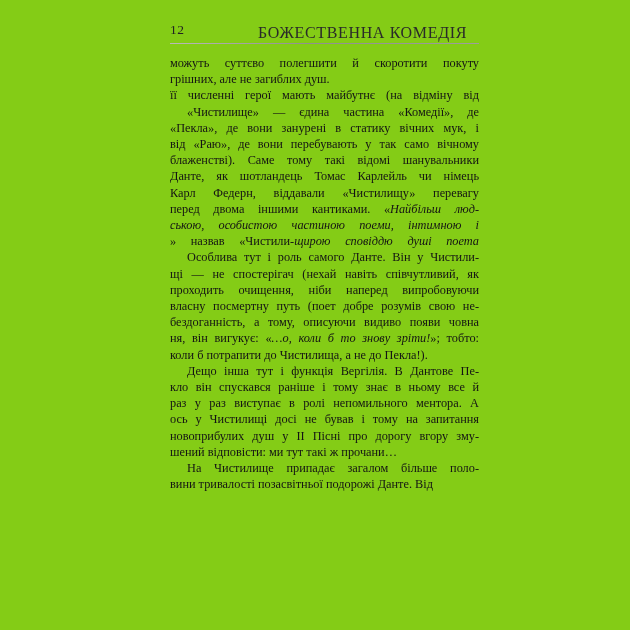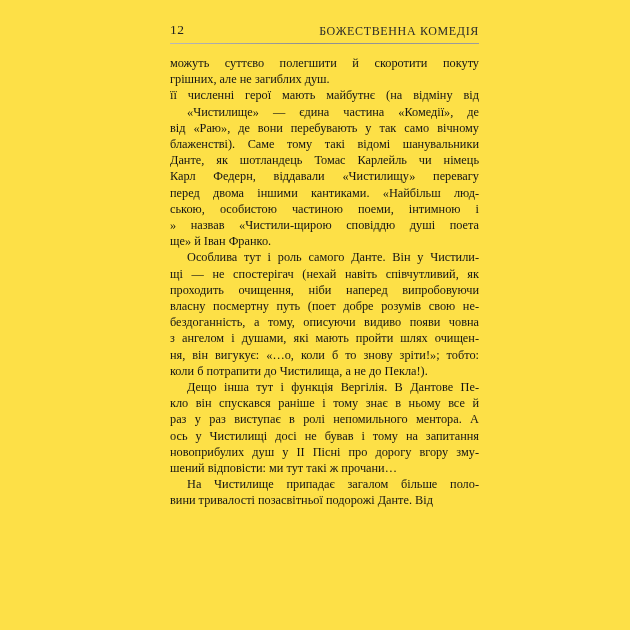--- a/index.html
+++ b/index.html
@@ -11,21 +11,21 @@
     width: 630px;
     height: 630px;
     overflow: hidden;
     font-family: "Liberation Serif", "DejaVu Serif", serif;
     color: #151515;
   }
   #page {
     position: relative;
     width: 630px;
     height: 630px;
-    background: #fde047;
+    background: #84cc16;
   }
   #content {
     position: absolute;
     left: 170px;
     top: 22px;
     width: 309px;
   }
   
   #runhead {
     position: relative;
@@ -34,23 +34,23 @@
   #folio {
     position: absolute;
     left: 0;
     top: 0;
     font-size: 13.5px;
     letter-spacing: 0.4px;
     color: #232323;
   }
   #booktitle {
     position: absolute;
-    right: 0;
+    right: 12px;
     top: 2px;
-    font-size: 12px;
+    font-size: 16px;
     letter-spacing: 0.65px;
     color: #2a2a2a;
     white-space: nowrap;
   }
   #headrule {
     height: 1px;
     margin-top: 2px;
     background: linear-gradient(to right, #b9b9b9 0%, #8f8f8f 45%, #9d9d9d 100%);
   }
   
@@ -71,20 +71,21 @@
     overflow: visible;
   }
   .ln.last {
     text-align: center;
     text-align-last: left;
   }
   .ln.indent {
     text-indent: 17px;
   }
   .it {
+    font-style: italic;
   }
 </style>
 </head>
 <body>
 
 <div id="page">
   <div id="content">
 
     <div id="runhead">
       <div id="folio">12</div>
@@ -93,36 +94,35 @@
     <div id="headrule"></div>
 
     <div id="body">
         <p class="para">
           <span class="ln"><span>можуть суттєво полегшити й скоротити покуту</span></span>
           <span class="ln last"><span>грішних, але не загиблих душ.</span></span>
         </p>
         <p class="para">
           <span class="ln"><span>її численні герої мають майбутнє (на відміну від</span></span>
           <span class="ln indent"><span>«Чистилище» — єдина частина «Комедії», де</span></span>
+          <span class="ln"><span>«Пекла», де вони занурені в статику вічних мук, і</span></span>
           <span class="ln"><span>від «Раю», де вони перебувають у так само вічному</span></span>
           <span class="ln"><span>блаженстві). Саме тому такі відомі шанувальники</span></span>
           <span class="ln"><span>Данте, як шотландець Томас Карлейль чи німець</span></span>
           <span class="ln"><span>Карл Федерн, віддавали «Чистилищу» перевагу</span></span>
           <span class="ln"><span>перед двома іншими кантиками. «</span><span class="it">Найбільш люд-</span></span>
           <span class="ln"><span class="it">ською, особистою частиною поеми, інтимною і</span></span>
           <span class="ln"><span>» назвав «Чистили-</span><span class="it">щирою сповіддю душі поета</span></span>
-          <span class="ln last"><span>ще» й Іван Франко.</span></span>
         </p>
         <p class="para">
           <span class="ln indent"><span>Особлива тут і роль самого Данте. Він у Чистили-</span></span>
           <span class="ln"><span>щі — не спостерігач (нехай навіть співчутливий, як</span></span>
           <span class="ln"><span>проходить очищення, ніби наперед випробовуючи</span></span>
           <span class="ln"><span>власну посмертну путь (поет добре розумів свою не-</span></span>
           <span class="ln"><span>бездоганність, а тому, описуючи видиво появи човна</span></span>
-          <span class="ln"><span>з ангелом і душами, які мають пройти шлях очищен-</span></span>
           <span class="ln"><span>ня, він вигукує: «</span><span class="it">…о, коли б то знову зріти!</span><span>»; тобто:</span></span>
           <span class="ln last"><span>коли б потрапити до Чистилища, а не до Пекла!).</span></span>
         </p>
         <p class="para">
           <span class="ln indent"><span>Дещо інша тут і функція Вергілія. В Дантове Пе-</span></span>
           <span class="ln"><span>кло він спускався раніше і тому знає в ньому все й</span></span>
           <span class="ln"><span>раз у раз виступає в ролі непомильного ментора. А</span></span>
           <span class="ln"><span>ось у Чистилищі досі не бував і тому на запитання</span></span>
           <span class="ln"><span>новоприбулих душ у II Пісні про дорогу вгору зму-</span></span>
           <span class="ln last"><span>шений відповісти: ми тут такі ж прочани…</span></span>

